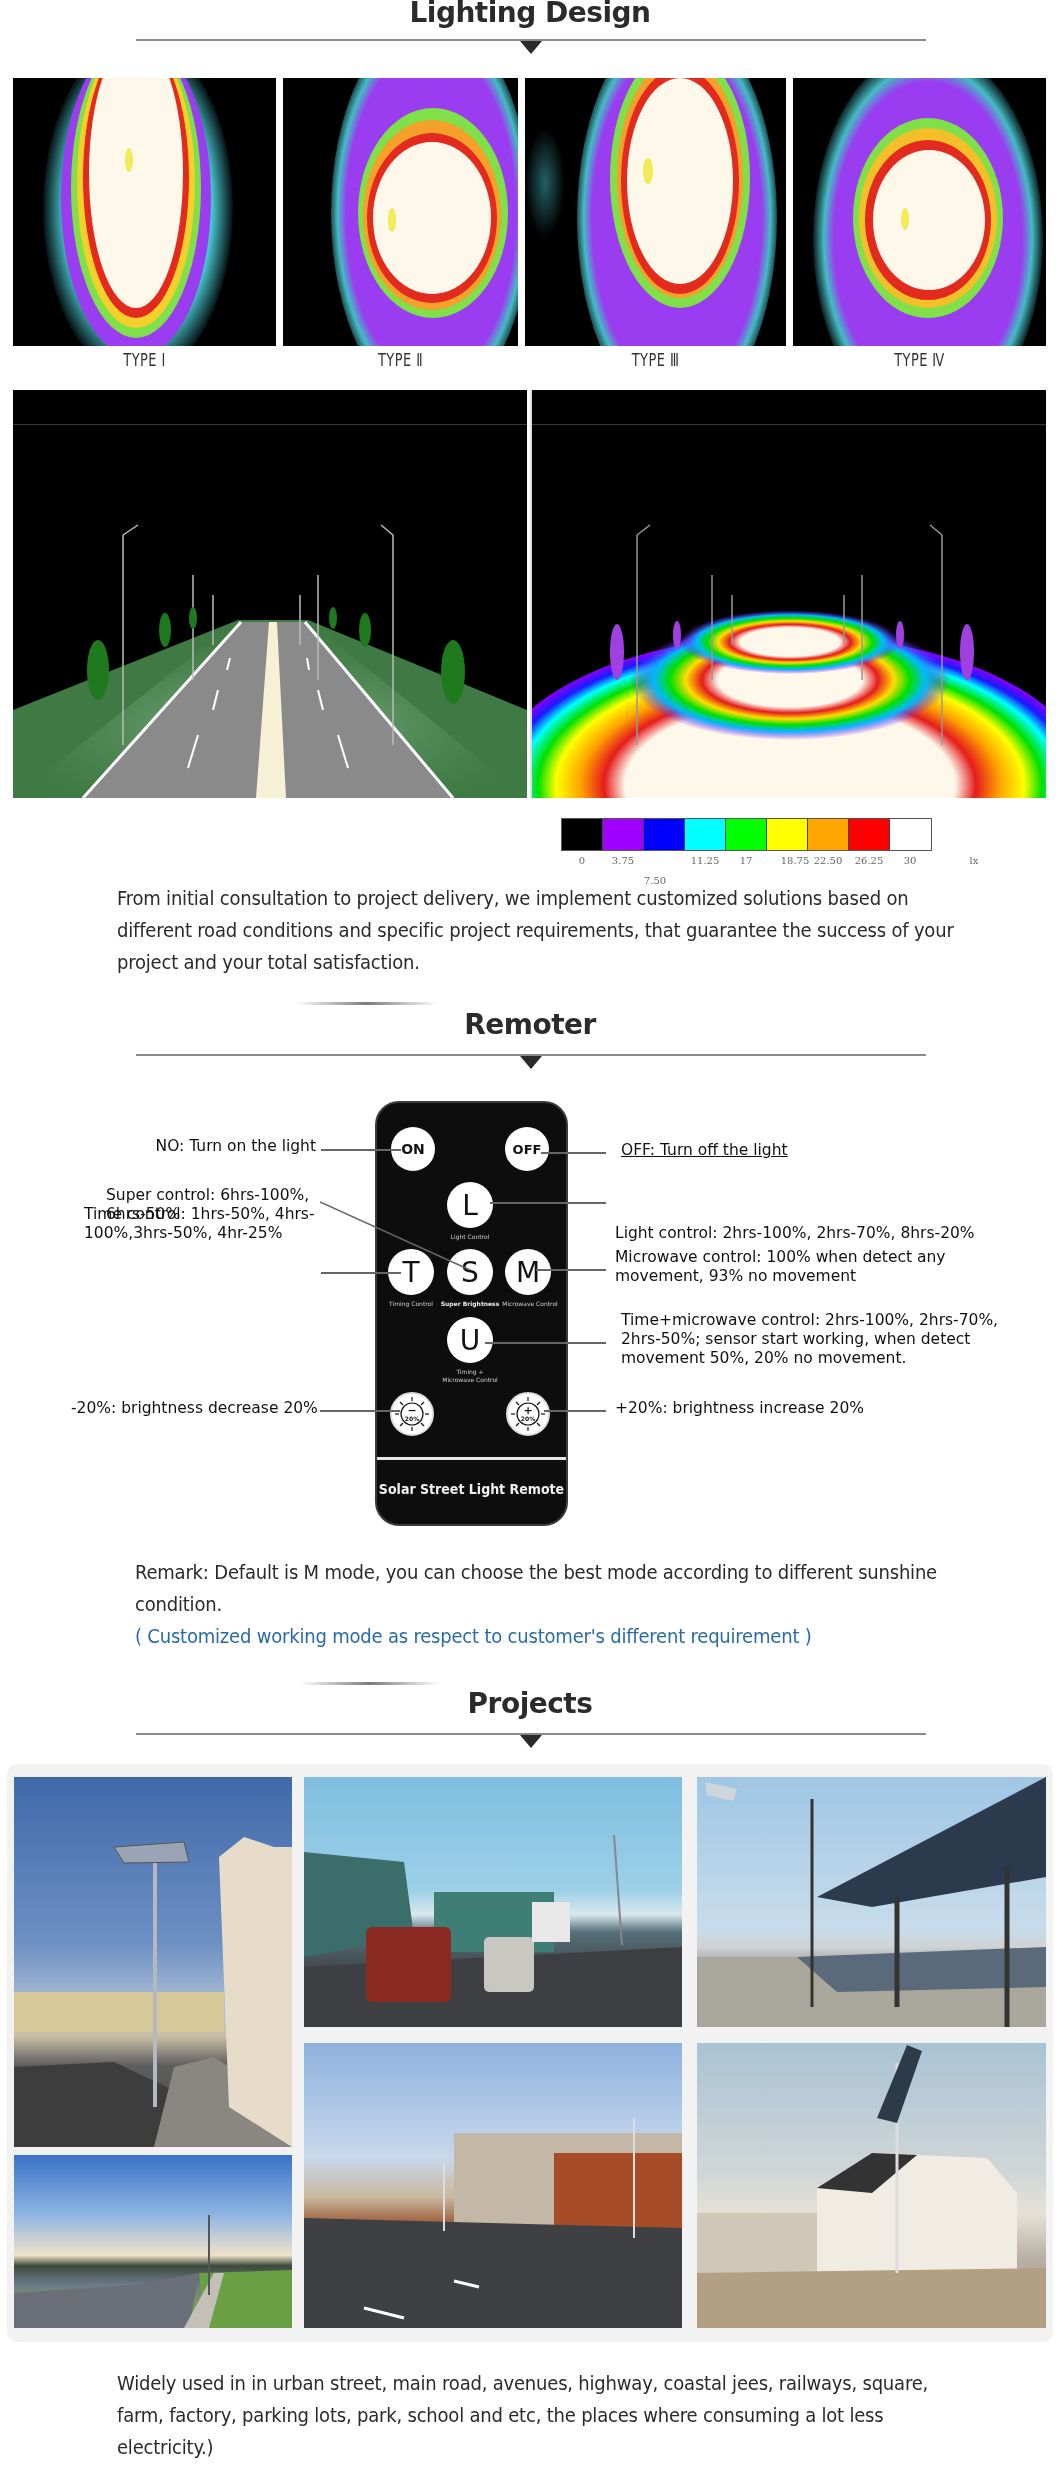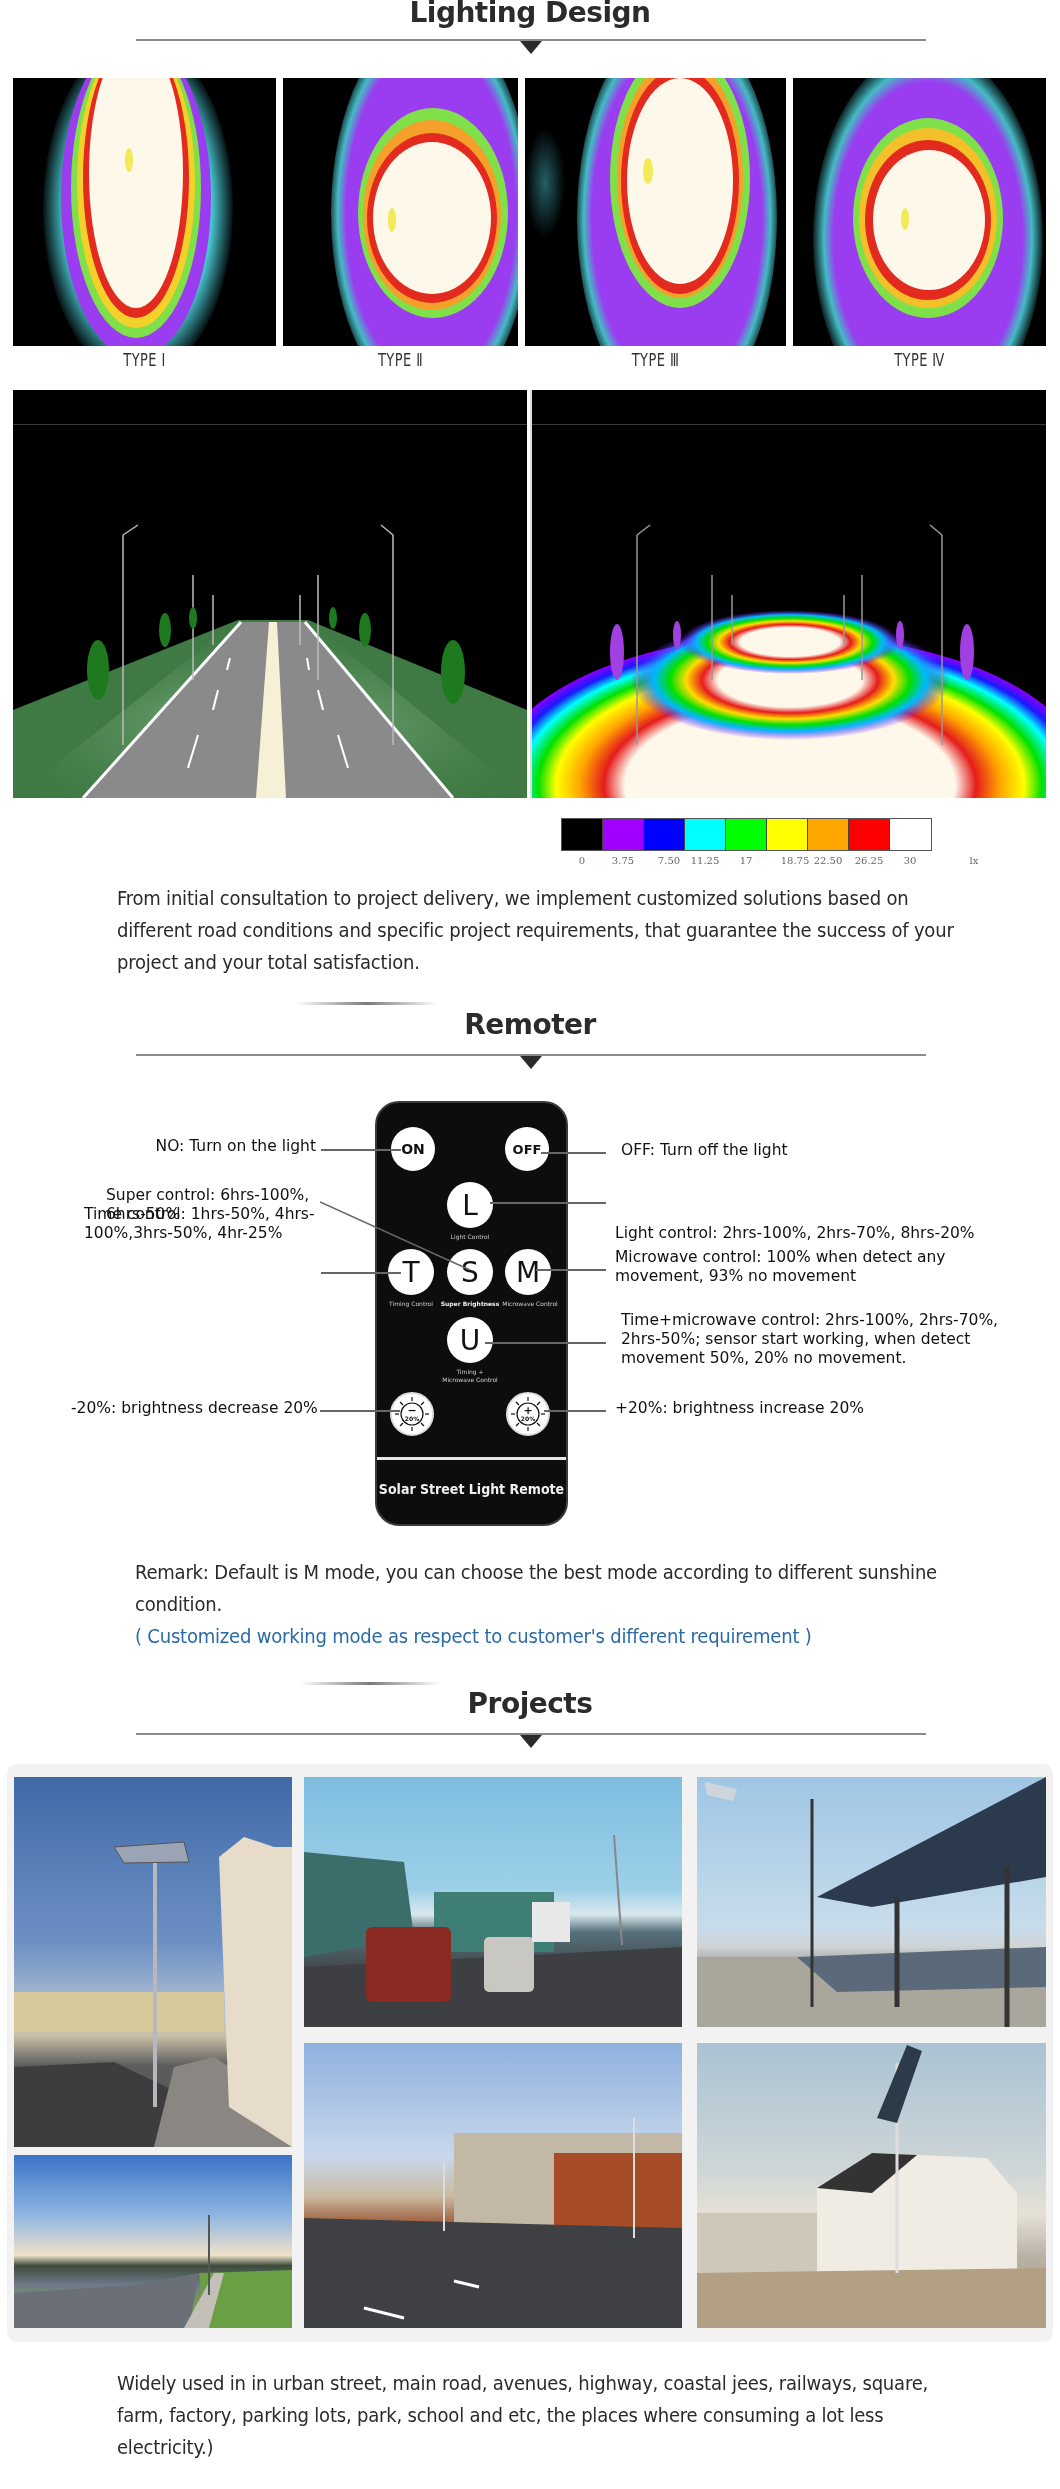--- a/index.html
+++ b/index.html
@@ -195,21 +195,21 @@
   <div class="sw" style="background:#00ffff;"></div>
   <div class="sw" style="background:#00ff00;"></div>
   <div class="sw" style="background:#ffff00;"></div>
   <div class="sw" style="background:#ffa500;"></div>
   <div class="sw" style="background:#ff0000;"></div>
   <div class="sw" style="background:#ffffff;"></div>
 </div>
 <div class="legend-ticks">
   <span style="left:21px;">0</span>
   <span style="left:62px;">3.75</span>
-  <span style="left:108px;">7.50</span>
+  <span style="left:94px;margin-top:20px;">7.50</span>
   <span style="left:144px;">11.25</span>
   <span style="left:185px;">17</span>
   <span style="left:234px;">18.75</span>
   <span style="left:267px;">22.50</span>
   <span style="left:308px;">26.25</span>
   <span style="left:349px;">30</span>
   <span style="left:413px;">lx</span>
 </div>
 
 <div class="para" style="left:117px; top:882px; width:840px;">From initial consultation to project delivery, we implement customized solutions based on different road conditions and specific project requirements, that guarantee the success of your project and your total satisfaction.</div>
@@ -302,21 +302,21 @@
 <div class="leader" style="left:536px; top:1269px; width:70px;"></div>
 <div class="leader" style="left:485px; top:1342px; width:121px;"></div>
 <div class="leader" style="left:320px; top:1410px; width:80px;"></div>
 <div class="leader" style="left:544px; top:1410px; width:62px;"></div>
 
 <div class="ann" style="left:146px; top:1137px; width:170px; text-align:right;">NO: Turn on the light</div>
 <div class="ann" style="left:106px; top:1186px; width:215px;">Super control: 6hrs-100%, 6hrs-50%</div>
 <div class="ann" style="left:84px; top:1205px; width:240px;">Time control: 1hrs-50%, 4hrs-100%,3hrs-50%, 4hr-25%</div>
 <div class="ann" style="left:71px; top:1399px; width:250px;">-20%: brightness decrease 20%</div>
 
-<div class="ann" style="left:621px; top:1141px; width:260px;">OFF: Turn off the light</div>
+<div class="ann" style="left:621px; top:1141px; width:260px;text-decoration:underline;">OFF: Turn off the light</div>
 <div class="ann" style="left:615px; top:1192px; width:400px;margin-top:32px;">Light control: 2hrs-100%, 2hrs-70%, 8hrs-20%</div>
 <div class="ann" style="left:615px; top:1248px; width:370px;">Microwave control: 100% when detect any movement, 93% no movement</div>
 <div class="ann" style="left:613px; top:1311px; width:390px;margin-left:8px;">Time+microwave control: 2hrs-100%, 2hrs-70%, 2hrs-50%; sensor start working, when detect movement 50%, 20% no movement.</div>
 <div class="ann" style="left:615px; top:1399px; width:300px;">+20%: brightness increase 20%</div>
 
 <div class="para" style="left:135px; top:1556px; width:820px;">Remark: Default is M mode, you can choose the best mode according to different sunshine condition.</div>
 <div class="para" style="left:135px; top:1620px; width:820px; color:#2a6aa6;">( Customized working mode as respect to customer's different requirement )</div>
 
 <div class="sec-topline" style="left:300px; width:140px; top:1682px;"></div>
 <div class="sec-title" style="top:1687px; font-size:28px;text-align:center;">Projects</div>

